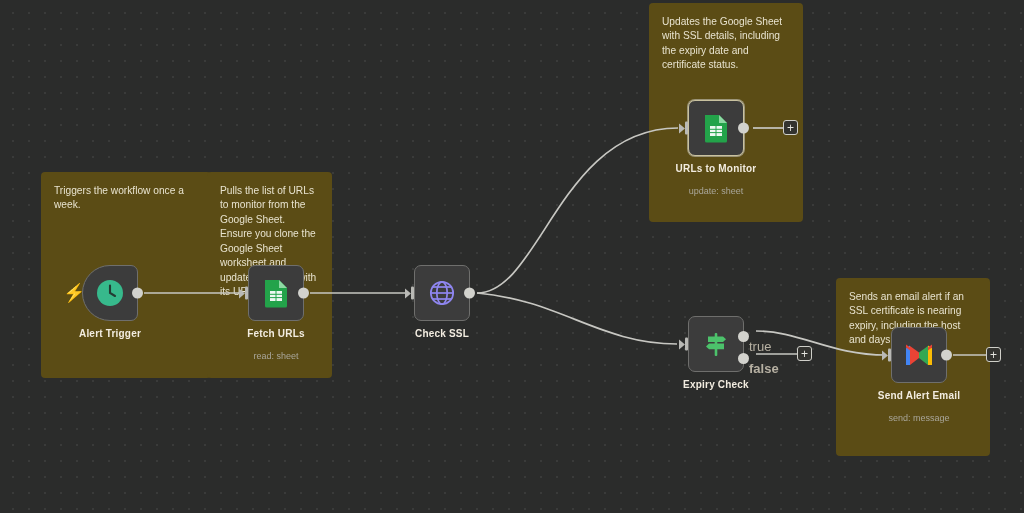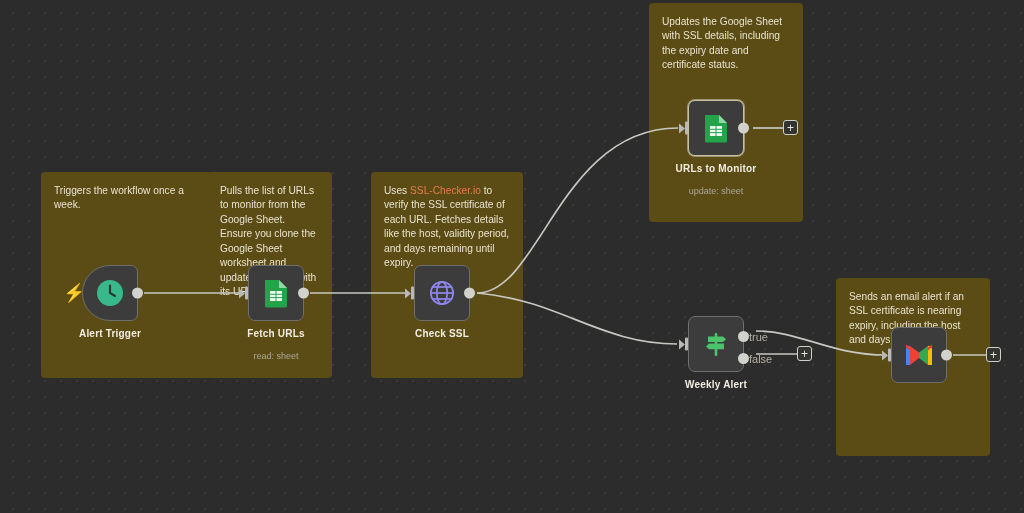--- a/index.html
+++ b/index.html
@@ -116,23 +116,24 @@
     width: 11px; height: 11px;
     background: #d2d2cd;
     border-radius: 50%;
   }
   .out-port.single { top: 50%; transform: translateY(-50%); }
   .out-port.o-true { top: 14px; }
   .out-port.o-false { top: 36px; }
 
   .port-label {
     position: absolute;
-    font-size: 11px;
+    font-size: 13px;
     color: #b6b0a2;
     white-space: nowrap;
+    margin-top: 8px;
   }
 
   
   .plus-end {
     position: absolute;
     width: 15px; height: 15px;
     border: 1.4px solid #cfcfc9;
     border-radius: 3px;
     background: #33332f;
     display: flex;
@@ -162,23 +163,20 @@
 <div id="canvas">
 
   <div class="sticky" style="left:41px; top:172px; width:170px; height:206px;">
     <div class="sticky-text">Triggers the workflow once a week.</div>
   </div>
 
   <div class="sticky" style="left:207px; top:172px; width:125px; height:206px;">
     <div class="sticky-text">Pulls the list of URLs to monitor from the Google Sheet. Ensure you clone the Google Sheet worksheet and update this node with its URL.</div>
   </div>
 
-  <div class="sticky" style="left:371px; top:172px; width:152px; height:206px;">
-    <div class="sticky-text"><span>Uses </span><span class="lnk">SSL-Checker.io</span><span> to verify the SSL certificate of each URL. Fetches details like the host, validity period, and days remaining until expiry.</span></div>
-  </div>
 
   <div class="sticky" style="left:649px; top:3px; width:154px; height:219px;">
     <div class="sticky-text">Updates the Google Sheet with SSL details, including the expiry date and certificate status.</div>
   </div>
 
 
   <div class="sticky" style="left:836px; top:258px; width:154px; height:178px;margin-top:20px;">
     <div class="sticky-text">Sends an email alert if an SSL certificate is nearing expiry, including the host and days remaining.</div>
   </div>
 
@@ -295,23 +293,23 @@
     <span class="icon-wrap">
       <svg width="30" height="30" viewBox="0 0 30 30" fill="#4cc26b">
         <rect x="13.7" y="4" width="2.6" height="23" rx="1"></rect>
         <path d="M7 7.5 h15 l3 2.8 -3 2.8 H7 Z"></path>
         <path d="M23 14.6 H8 l-3 2.8 3 2.8 h15 Z"></path>
       </svg>
     </span>
     <span class="out-port o-true"></span>
     <span class="out-port o-false"></span>
     <span class="port-label" style="left:60px; top:14px;">true</span>
-    <span class="port-label" style="left:60px; top:36px;">false</span>
-    <div class="node-label">
-      <div class="node-title">Weekly Alert</div>
+    <span class="port-label" style="left:60px; top:36px;font-weight:bold;">false</span>
+    <div class="node-label">
+      <div class="node-title">Expiry Check</div>
     </div>
   </div>
 
   <div class="plus-end" style="left:797px; top:346px;">
     <span>+</span>
   </div>
 
   <div class="node" style="left:891px; top:327px;">
     <span class="in-port">
         <span class="tri"></span>
@@ -321,19 +319,23 @@
       <svg width="30" height="24" viewBox="0 0 30 24">
         <path d="M2 22 V5.2 L6 2.4 V22 Z" fill="#4285f4"></path>
         <path d="M28 22 V5.2 L24 2.4 V22 Z" fill="#fbbc05"></path>
         <path d="M2 4.6 L15 14 L28 4.6 L28 1.6 L15 11 L2 1.6 Z" fill="#ea4335"></path>
         <path d="M6 2.4 L15 9 L24 2.4 L15 9 Z" fill="#ea4335"></path>
         <path d="M6 3 L6 22 L15 15 L15 9.6 Z" fill="#ea4335"></path>
         <path d="M24 3 L24 22 L15 15 L15 9.6 Z" fill="#34a853"></path>
       </svg>
     </span>
     <span class="out-port single"></span>
+    <div class="node-label">
+      <div class="node-title">Send Alert Email</div>
+      <div class="node-sub">send: message</div>
+    </div>
   </div>
 
   <div class="plus-end" style="left:986px; top:347px;">
     <span>+</span>
   </div>
 
 </div>
 
 </body></html>

